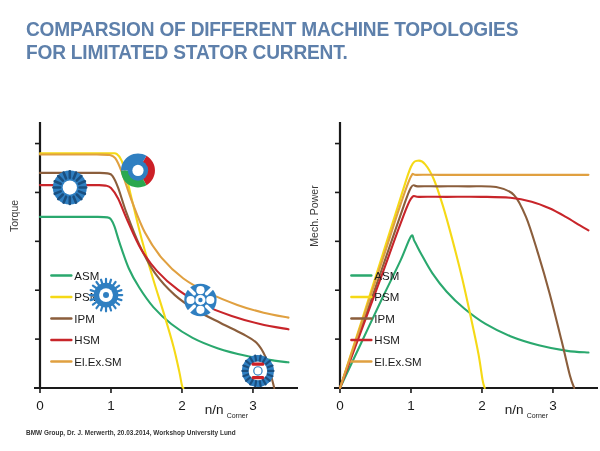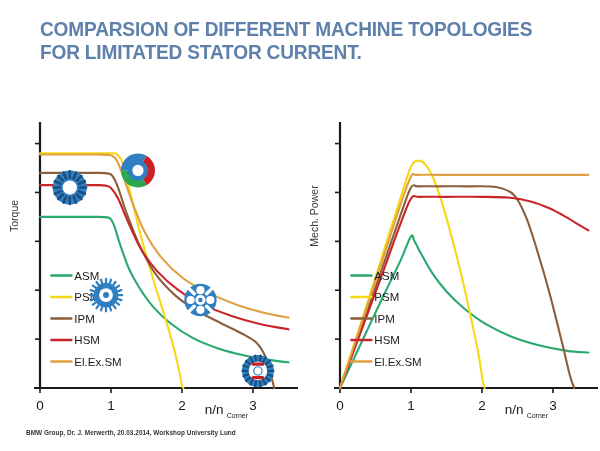--- a/index.html
+++ b/index.html
@@ -12,21 +12,21 @@
     height: 451px;
     position: relative;
     overflow: hidden;
     font-family: "Liberation Sans", sans-serif;
     color: #222;
   }
 
   
   #title-block {
     position: absolute;
-    left: 40px;
+    left: 26px;
     top: 18px;
     width: 545px;
   }
   .title-line {
     font-family: "Liberation Sans", sans-serif;
     font-weight: bold;
     font-size: 19.5px;
     line-height: 23px;
     letter-spacing: -0.2px;
     color: #5e80ab;

